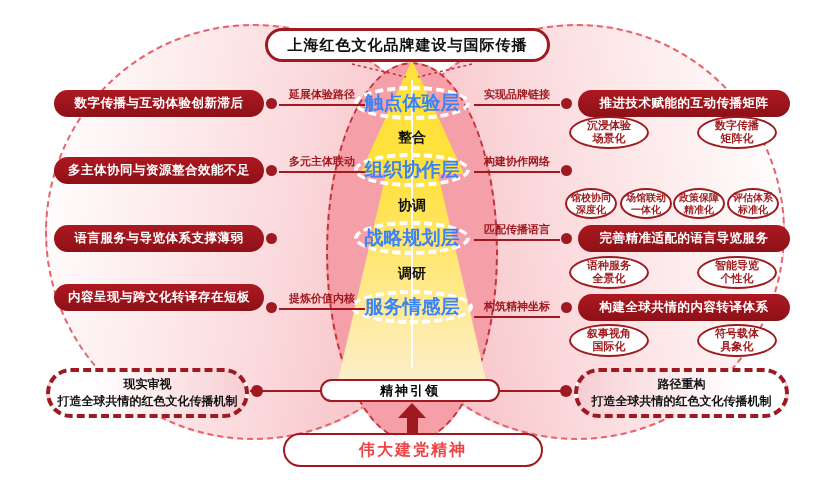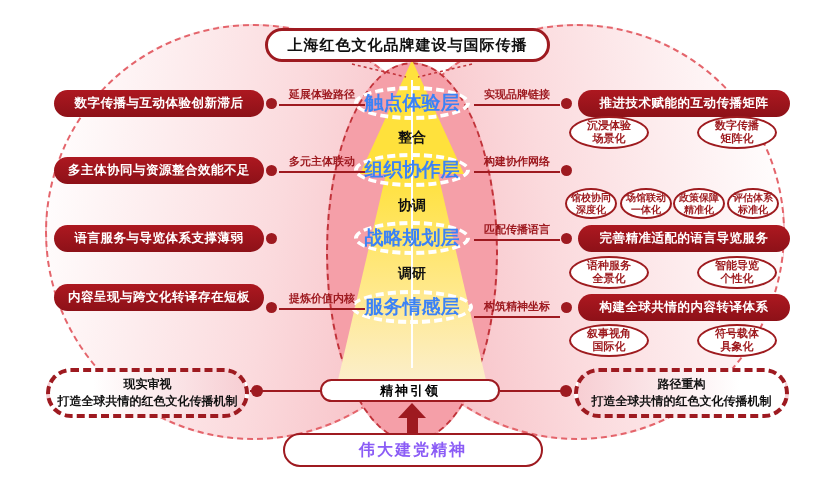--- a/index.html
+++ b/index.html
@@ -49,21 +49,21 @@
   .capsule.r{left:574px;width:215px;background:linear-gradient(270deg,#ffffff 22%,#f7ced3 100%);}
   .spirit-pill{left:320px;top:379px;width:180px;height:23px;background:#fff;border:2px solid #9e1a20;
     border-radius:12px;display:flex;align-items:center;justify-content:center;
     font-size:13px;font-weight:bold;color:#000000;z-index:7;box-sizing:border-box;letter-spacing:2px;}
   .hline{height:2px;background:#9e1a20;top:390px;z-index:6;}
   .up-arrow-head{left:398px;top:403px;width:0;height:0;border-left:14px solid transparent;
     border-right:14px solid transparent;border-bottom:15px solid #9e1a20;z-index:7;}
   .up-arrow-shaft{left:407px;top:417px;width:11px;height:16px;background:#9e1a20;z-index:7;}
   .foundation{left:283px;top:433px;width:260px;height:34px;background:#fff;border:2.5px solid #9e1a20;
     border-radius:17px;display:flex;align-items:center;justify-content:center;
-    font-size:16px;font-weight:bold;color:#8b5cf6;letter-spacing:2px;z-index:7;box-sizing:border-box;}
+    font-size:16px;font-weight:bold;color:#ef4444;letter-spacing:2px;z-index:7;box-sizing:border-box;}
 </style>
 </head>
 <body>
 
 <div class="canvas">
 
   <div class="abs bigcircle circle-left"></div>
   <div class="abs bigcircle circle-right"></div>
   <div class="abs center-ellipse"></div>
 

